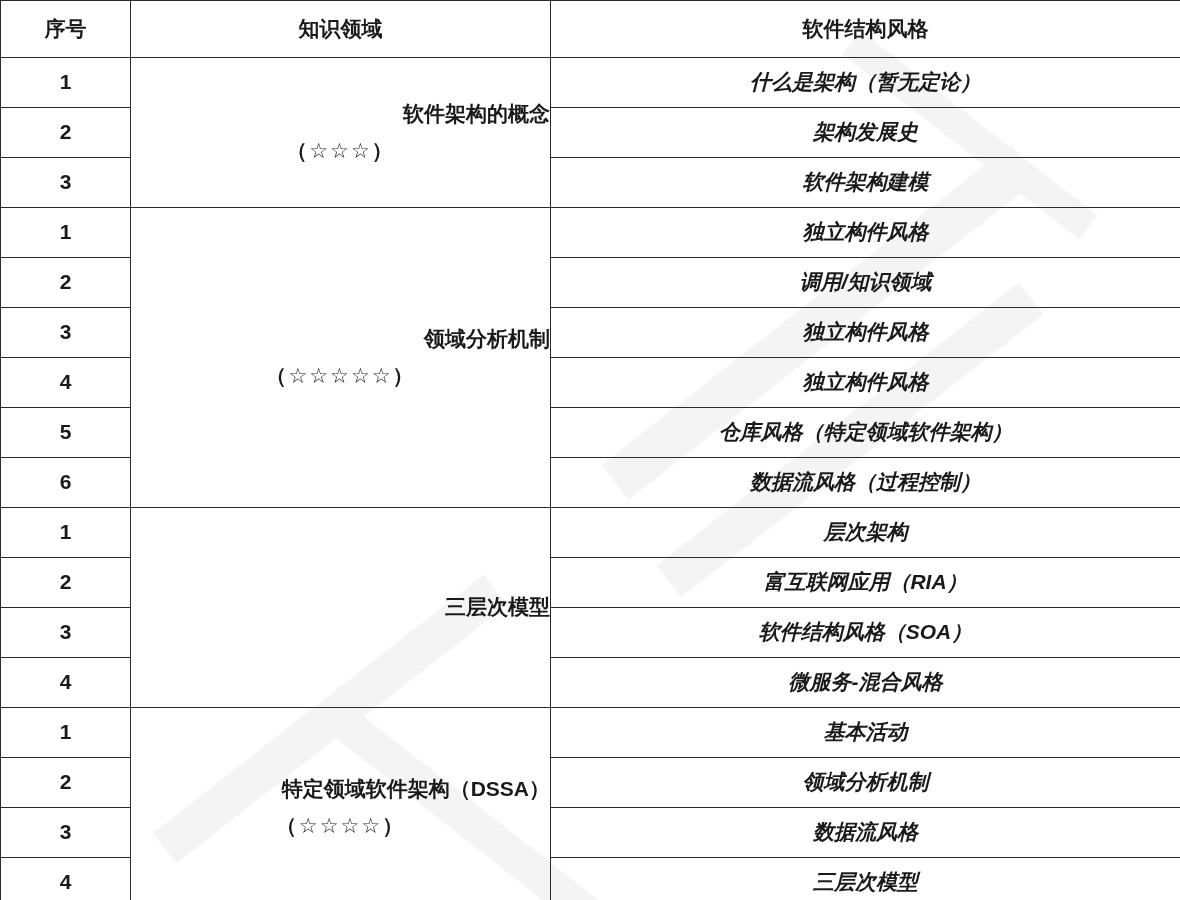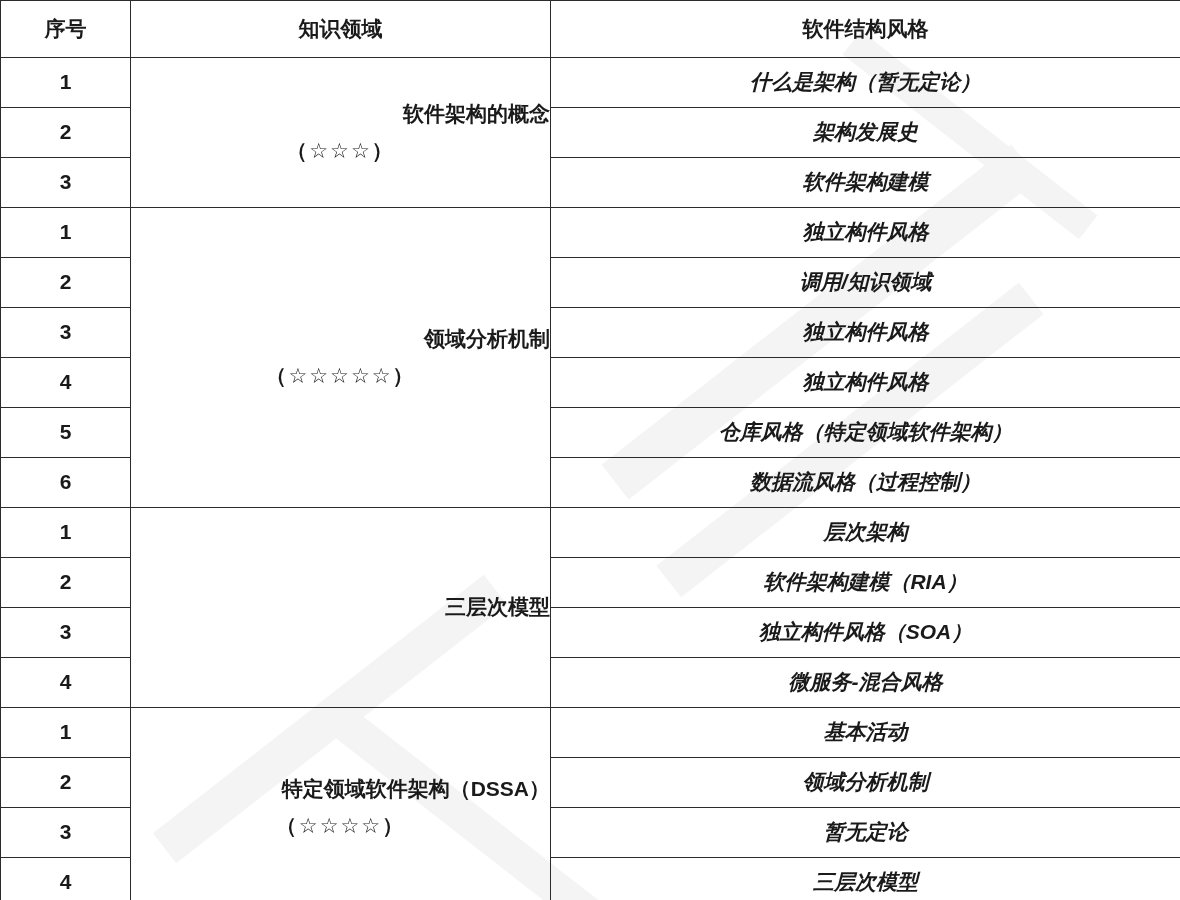--- a/index.html
+++ b/index.html
@@ -144,44 +144,44 @@
       </tr>
       <tr>
         <td class="idx">1</td>
         <td class="area" rowspan="4">
           <span class="area-name">三层次模型</span>
         </td>
         <td class="detail">层次架构</td>
       </tr>
       <tr>
         <td class="idx">2</td>
-        <td class="detail">软件架构建模（RIA）</td>
+        <td class="detail">富互联网应用（RIA）</td>
       </tr>
       <tr>
         <td class="idx">3</td>
-        <td class="detail">独立构件风格（SOA）</td>
+        <td class="detail">软件结构风格（SOA）</td>
       </tr>
       <tr>
         <td class="idx">4</td>
         <td class="detail">微服务-混合风格</td>
       </tr>
       <tr>
         <td class="idx">1</td>
         <td class="area" rowspan="4">
           <span class="area-name">特定领域软件架构（DSSA）</span>
           <span class="area-stars stars-line">（☆☆☆☆）</span>
         </td>
         <td class="detail">基本活动</td>
       </tr>
       <tr>
         <td class="idx">2</td>
         <td class="detail">领域分析机制</td>
       </tr>
       <tr>
         <td class="idx">3</td>
-        <td class="detail">暂无定论</td>
+        <td class="detail">数据流风格</td>
       </tr>
       <tr>
         <td class="idx">4</td>
         <td class="detail">三层次模型</td>
       </tr>
     </tbody>
 </table>
 
 </body></html>

